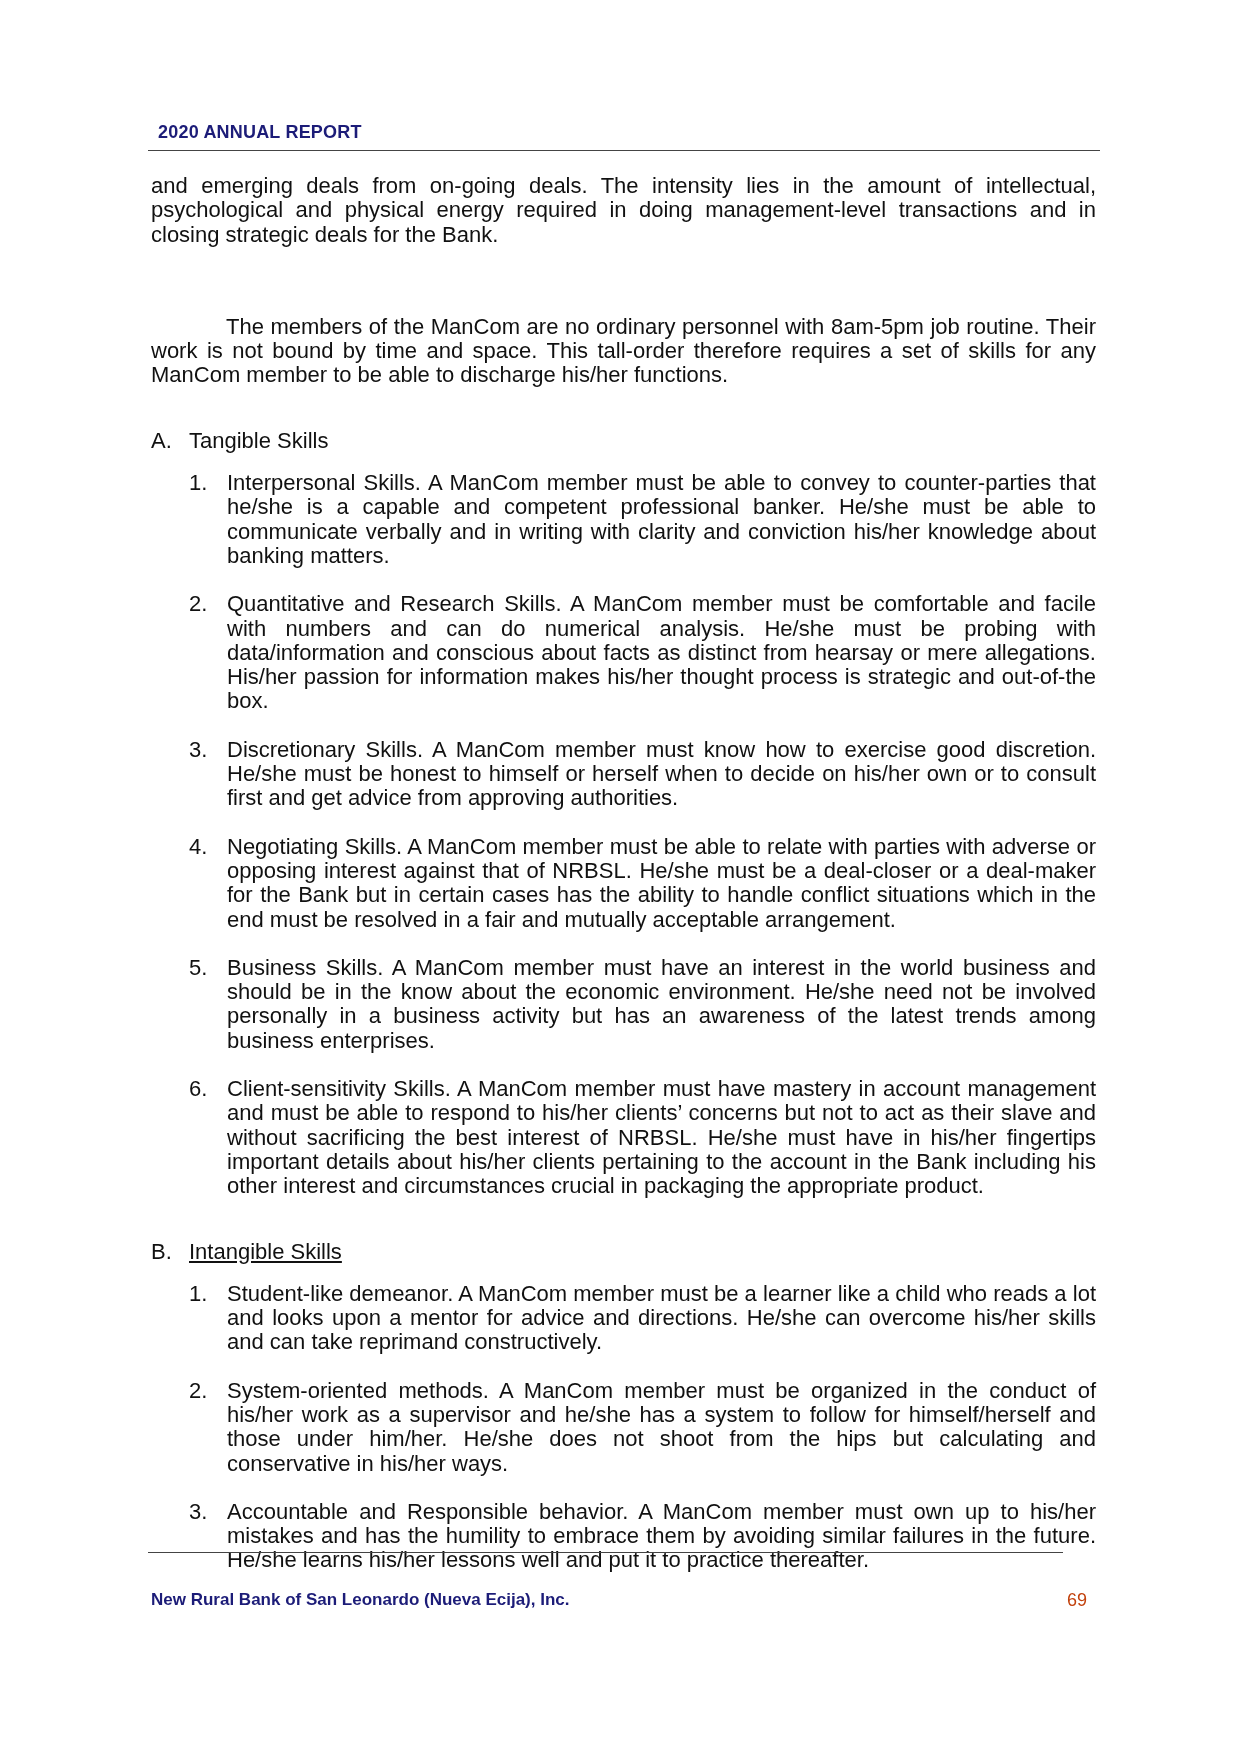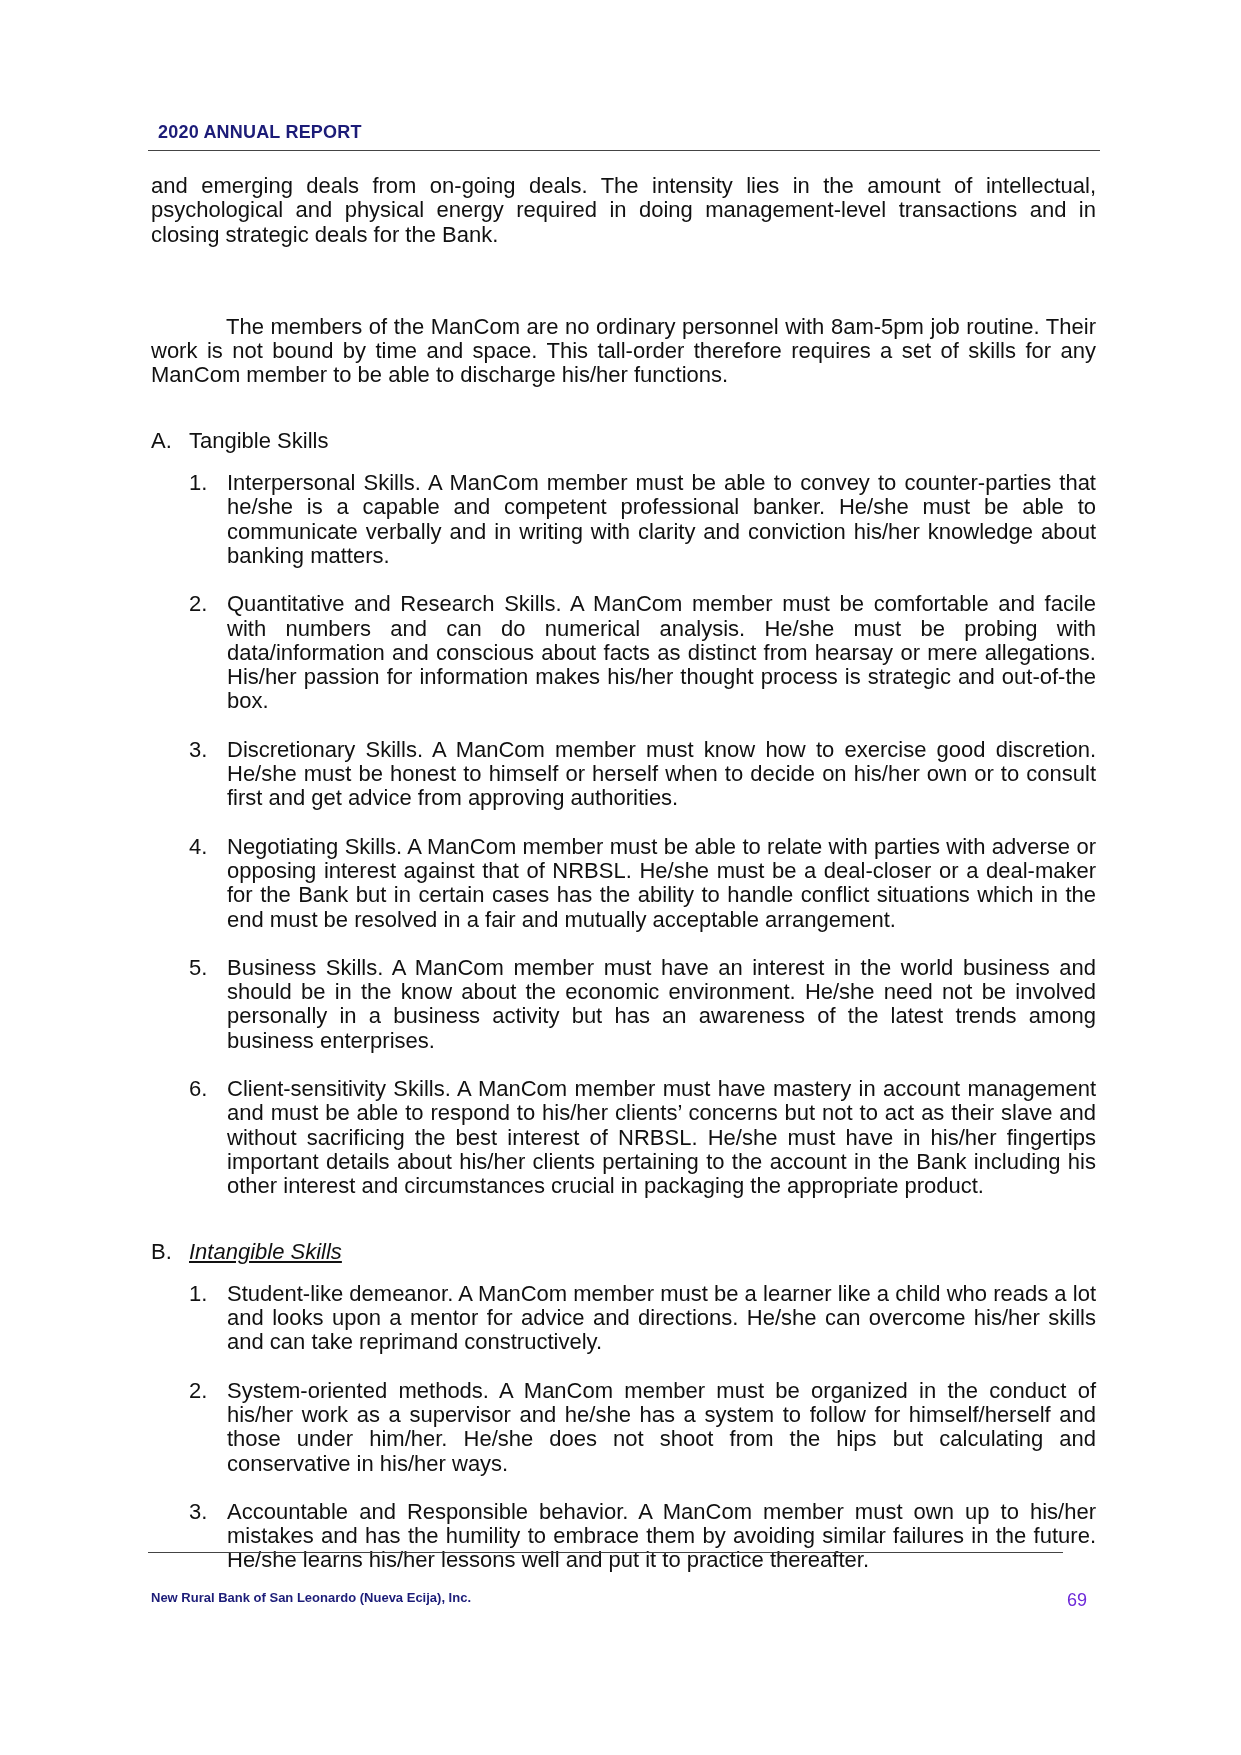--- a/index.html
+++ b/index.html
@@ -9,30 +9,30 @@
                     color: #1c1c78; letter-spacing: 0.2px; }
     .header-rule { position: absolute; left: 148px; top: 150px; width: 952px; height: 0;
                    border-top: 1.5px solid #444444; }
     .body { position: absolute; left: 151px; top: 174px; width: 945px; font-size: 22px; line-height: 24.3px; }
     .para { text-align: justify; margin: 0; }
     .para.indent { text-indent: 75px; margin-top: 44px; }
     .gap-sm { height: 24px; }
     .gap-lg { height: 41px; }
     .section { display: flex; margin: 0; }
     .section .letter { width: 38px; flex: none; }
-    .section .title-u { text-decoration: underline; font-style: italic; }
+    .section .title-u { text-decoration: underline; }
     .list { margin: 18px 0 0 0; padding: 0; }
     .item { display: flex; margin: 0 0 24px 0; }
     .item .num { width: 38px; margin-left: 38px; flex: none; }
     .item .txt { flex: 1; text-align: justify; }
     .item .lead { }
     .footer-rule { position: absolute; left: 148px; top: 1552px; width: 915px; height: 0;
                    border-top: 1.5px solid #444444; }
-    .footer-left { position: absolute; left: 151px; top: 1590px; font-size: 13px; font-weight: bold; color: #1c1c78; }
-    .footer-right { position: absolute; left: 1067px; top: 1590px; font-size: 18px; color: #6d28d9; }
+    .footer-left { position: absolute; left: 151px; top: 1590px; font-size: 17px; font-weight: bold; color: #1c1c78; }
+    .footer-right { position: absolute; left: 1067px; top: 1590px; font-size: 18px; color: #c2410c; }
   </style>
 </head>
 <body>
 
 <div>
   <div class="header-title">2020 ANNUAL REPORT</div>
   <div class="header-rule"></div>
 </div>
 
 <div class="body">

